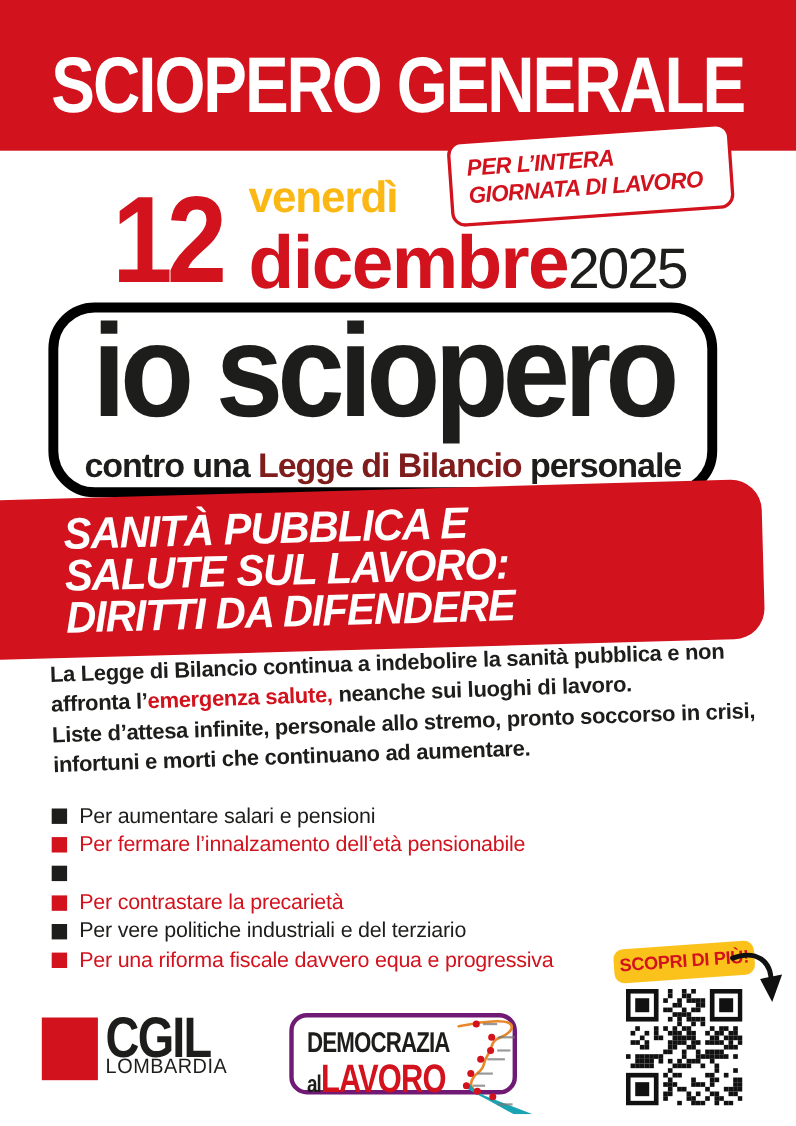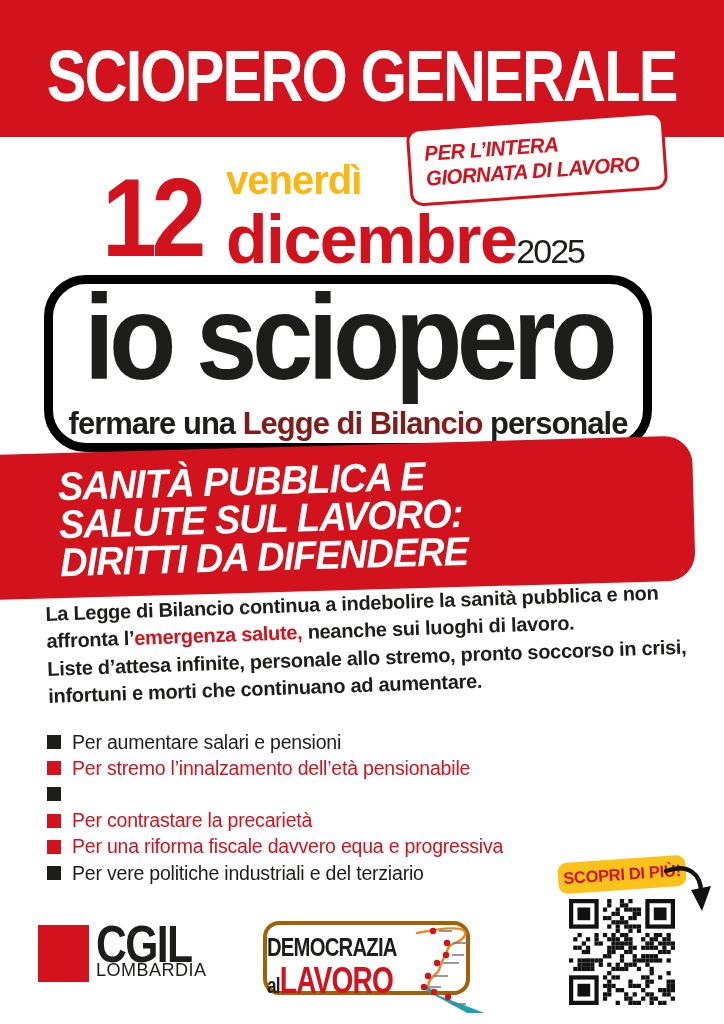--- a/index.html
+++ b/index.html
@@ -33,21 +33,21 @@
     position:absolute; left:102px; top:162px; color:#d2121d; font-weight:bold;
     font-size:112px; line-height:1; letter-spacing:-6px;
     transform:scaleX(0.88); transform-origin:left top;
   }
   .date-weekday {
     position:absolute; left:226px; top:158px; color:#fbb713; font-weight:bold;
     font-size:40px; letter-spacing:-1px; white-space:nowrap;
   }
   .date-line { position:absolute; left:226px; top:200px; white-space:nowrap; }
   .date-month { color:#d2121d; font-weight:bold; font-size:68px; letter-spacing:-1.5px; }
-  .date-year  { color:#1d1d1b; font-weight:normal; font-size:34px; letter-spacing:-2px; }
+  .date-year  { color:#1d1d1b; font-weight:normal; font-size:52px; letter-spacing:-2px; }
   
   .claim-box {
     position:absolute; left:44px; top:275px; width:608px; height:177px;
     box-sizing:border-box; background:#fff; border:9px solid #000000;
     border-radius:42px; z-index:1;
   }
   .claim-headline {
     position:absolute; left:0; right:0; top:-6px; text-align:center;
     font-size:120px; line-height:118px; font-weight:bold; color:#1d1d1b;
     letter-spacing:-6px; white-space:nowrap;
@@ -94,22 +94,22 @@
     position:absolute; left:96px; top:920px; font-size:52px; font-weight:bold;
     color:#1d1d1b; letter-spacing:-2px; line-height:48px;
     transform:scaleX(0.82); transform-origin:left top; white-space:nowrap;
   }
   .cgil-region {
     position:absolute; left:96px; top:959px; font-size:19px; color:#1d1d1b;
     letter-spacing:0.5px; transform:scaleX(0.95); transform-origin:left top; white-space:nowrap;
   }
   .dal-box {
     position:absolute; left:263px; top:921px; width:207px; height:74px;
-    box-sizing:border-box; background:#fff; border:4px solid #a16207;
-    border-radius:16px; padding:7px 0 0 0; z-index:2;
+    box-sizing:border-box; background:#fff; border:4px solid #701a75;
+    border-radius:16px; padding:7px 0 0 12px; z-index:2;
   }
   .dal-line1 {
     font-size:26px; font-weight:bold; color:#1d1d1b; letter-spacing:-1px;
     transform:scaleX(0.78); transform-origin:left; white-space:nowrap;
   }
   .dal-line2 {
     display:flex; align-items:baseline; margin-top:-3px;
     transform:scaleX(0.78); transform-origin:left;
   }
   .dal-al { font-size:22px; font-weight:bold; color:#1d1d1b; letter-spacing:-1px; }
@@ -142,21 +142,21 @@
 
   <div class="date-day">12</div>
   <div class="date-weekday">venerdì</div>
   <div class="date-line">
     <span class="date-month">dicembre</span><span class="date-year">2025</span>
   </div>
 
   <div class="claim-box">
     <div class="claim-headline">io sciopero</div>
     <div class="claim-sub">
-      <span>fermare una </span><span class="hl">Legge di Bilancio</span><span> personale</span>
+      <span>contro una </span><span class="hl">Legge di Bilancio</span><span> personale</span>
     </div>
   </div>
 
   <div class="theme-banner">
     <div class="theme-line">SANITÀ PUBBLICA E</div>
     <div class="theme-line">SALUTE SUL LAVORO:</div>
     <div class="theme-line">DIRITTI DA DIFENDERE</div>
   </div>
 
   <div class="body-copy">
@@ -167,36 +167,36 @@
   </div>
 
   <div class="demands">
 
   <div class="demand black">
         <span class="sq"></span>
         <span>Per aumentare salari e pensioni</span>
       </div>
       <div class="demand red">
         <span class="sq"></span>
-        <span>Per stremo l’innalzamento dell’età pensionabile</span>
+        <span>Per fermare l’innalzamento dell’età pensionabile</span>
       </div>
       <div class="demand black">
         <span class="sq"></span>
       </div>
       <div class="demand red">
         <span class="sq"></span>
         <span>Per contrastare la precarietà</span>
       </div>
+      <div class="demand black">
+        <span class="sq"></span>
+        <span>Per vere politiche industriali e del terziario</span>
+      </div>
       <div class="demand red">
         <span class="sq"></span>
         <span>Per una riforma fiscale davvero equa e progressiva</span>
-      </div>
-      <div class="demand black">
-        <span class="sq"></span>
-        <span>Per vere politiche industriali e del terziario</span>
       </div>
     </div>
 
   <div>
     <div class="cgil-square"></div>
     <div class="cgil-name">CGIL</div>
     <div class="cgil-region">LOMBARDIA</div>
   </div>
 
   <div class="dal-box">

